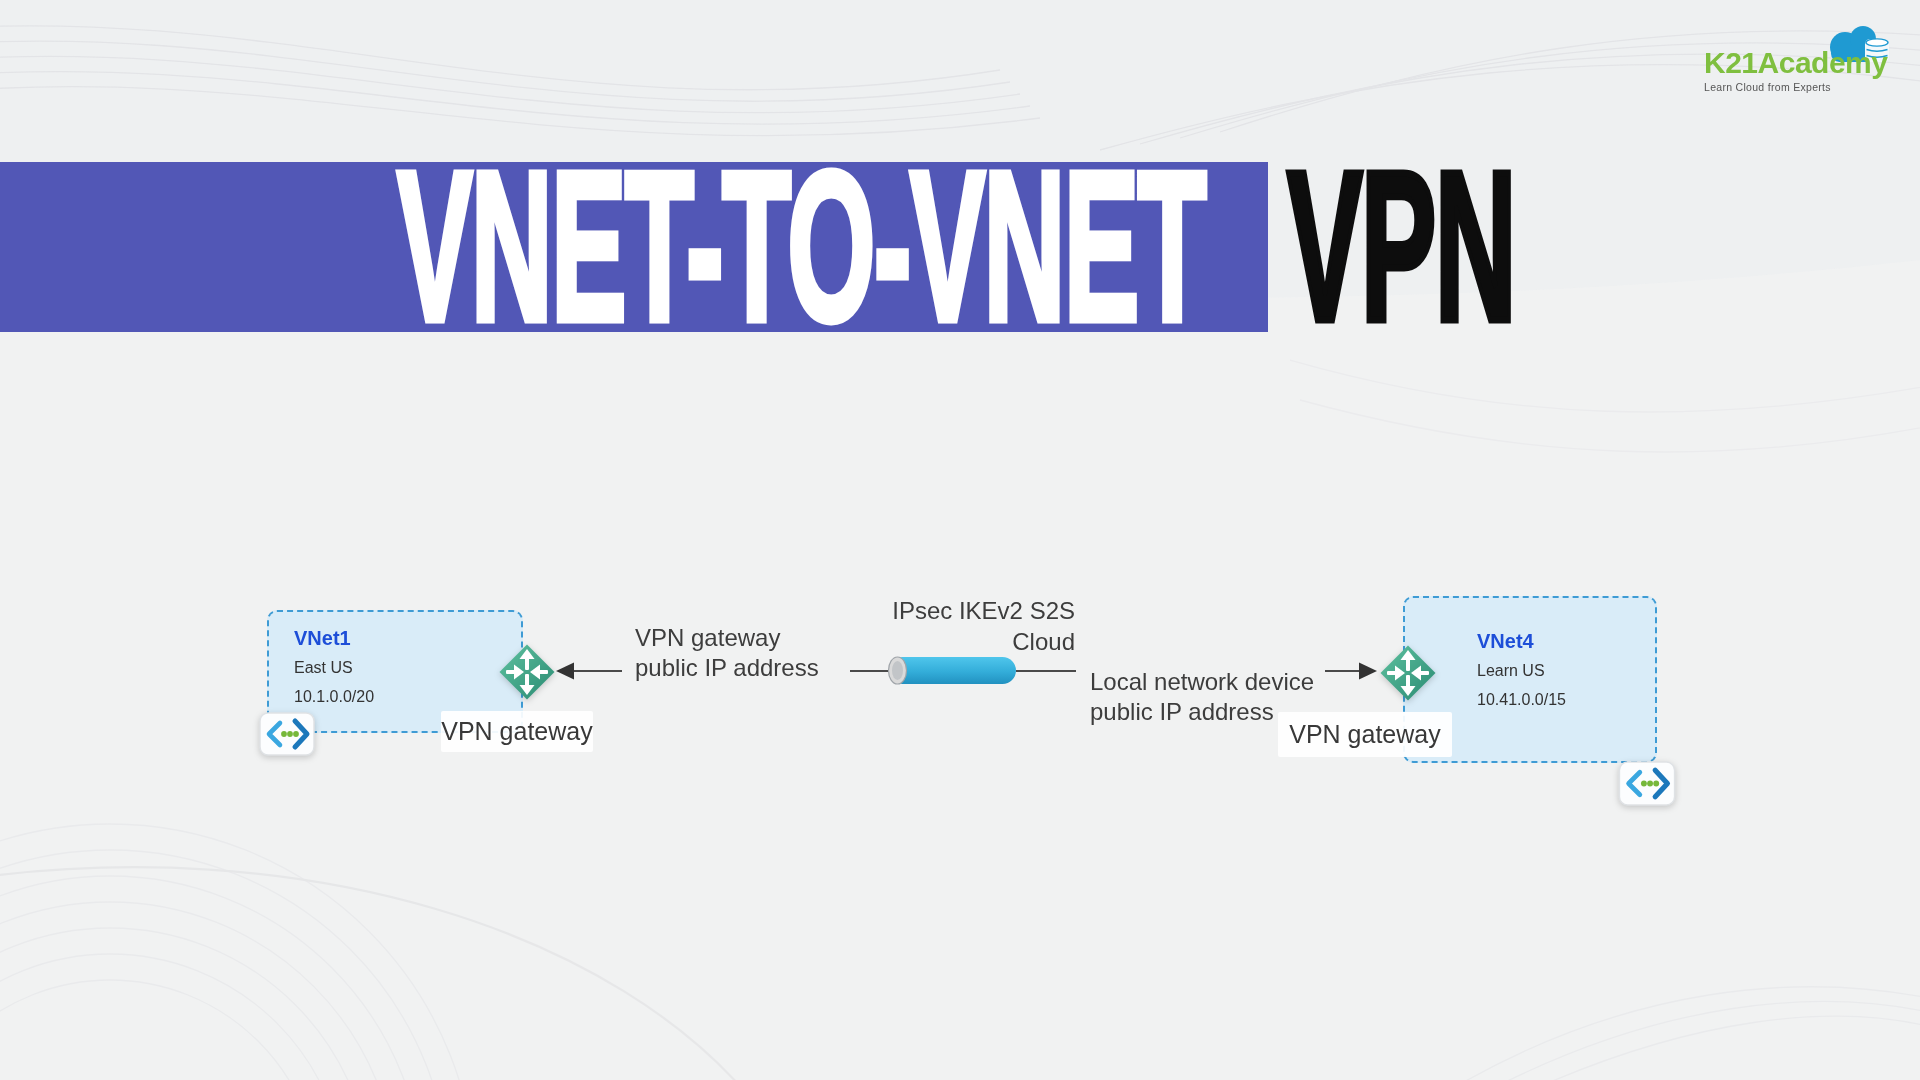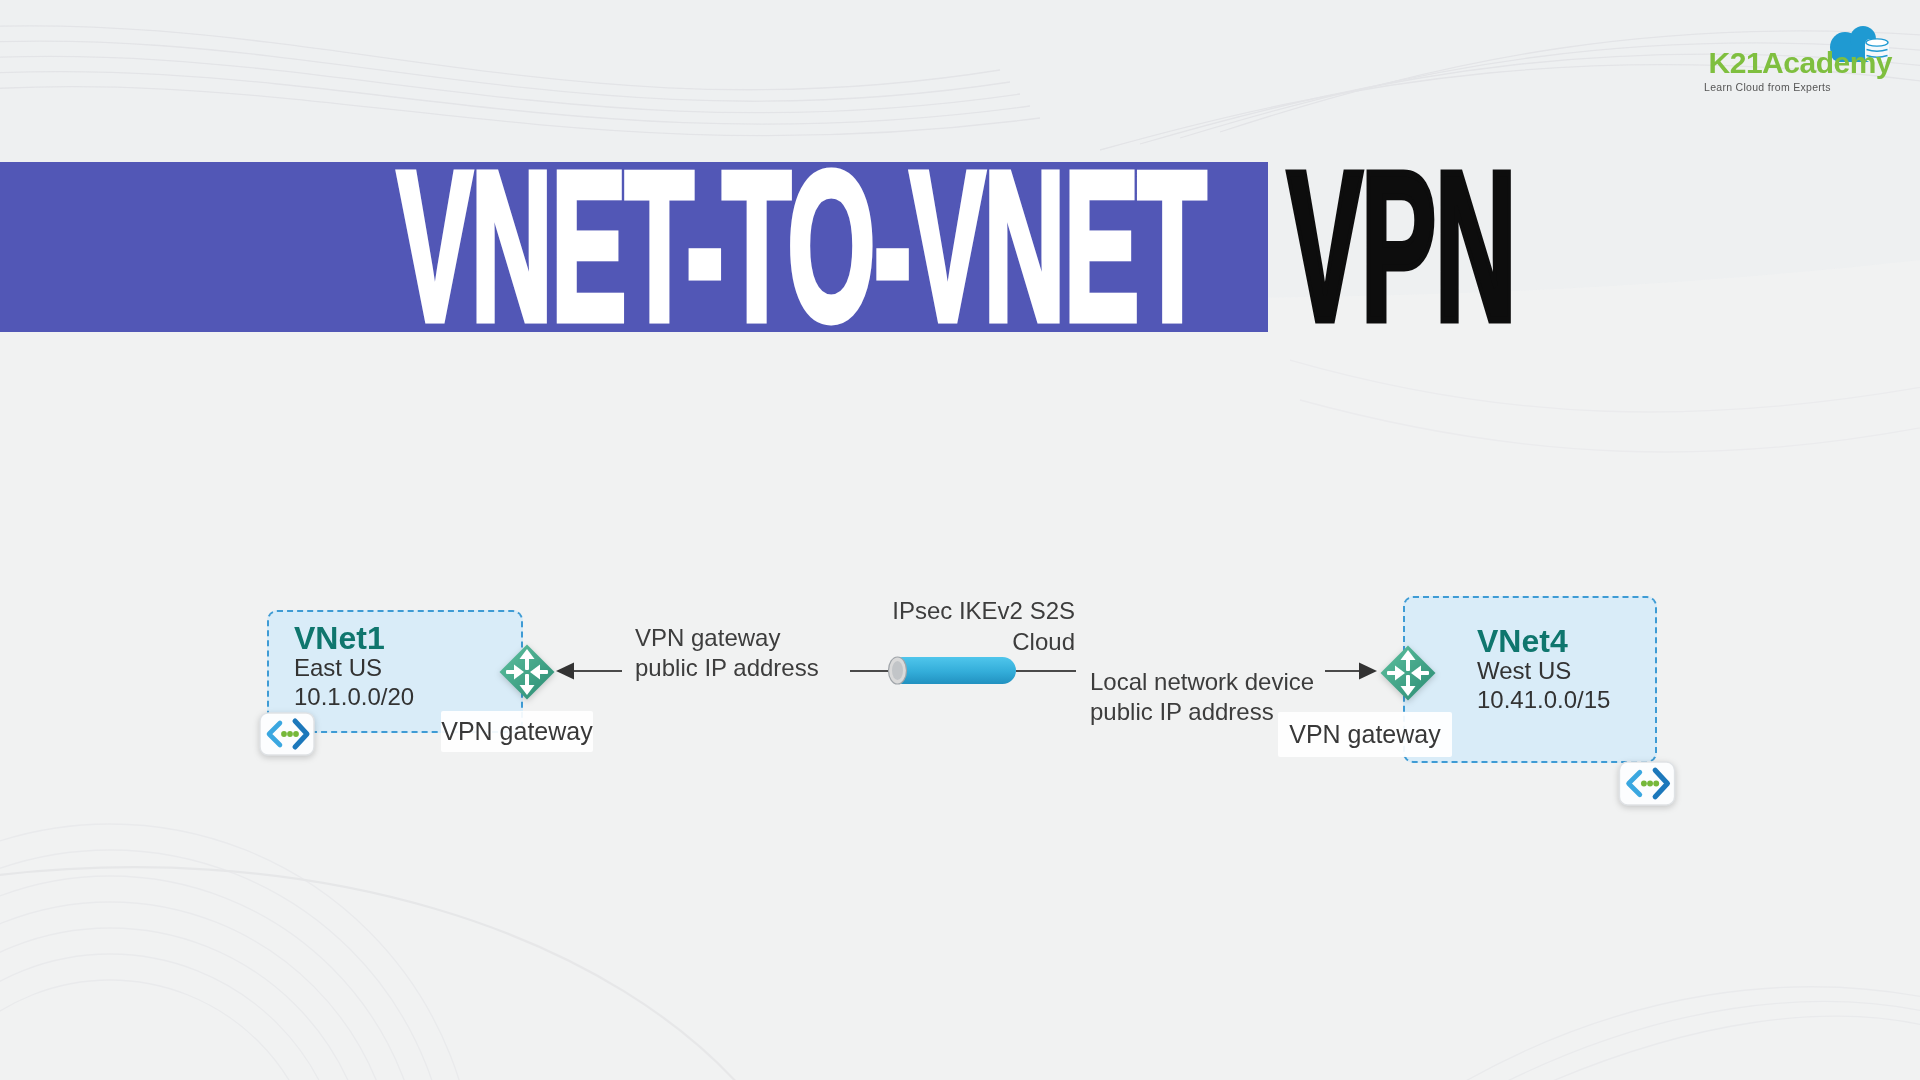--- a/index.html
+++ b/index.html
@@ -16,32 +16,32 @@
           background:var(--banner,#5257b6);z-index:2;}
   .title-text{position:absolute;top:162px;height:170px;line-height:170px;
           font-size:126px;font-weight:bold;letter-spacing:-2px;white-space:nowrap;
           transform:scale(0.9,1.7);transform-origin:left center;z-index:3;}
   #title-highlight{left:397px;color:var(--title-white,#ffffff);-webkit-text-stroke:4px var(--title-white,#ffffff);}
   #title-rest{left:1287px;color:var(--title-black,#0d0d0d);-webkit-text-stroke:4px var(--title-black,#0d0d0d);}
 
   
   #logo{position:absolute;left:1700px;top:20px;width:196px;height:80px;z-index:3;}
   #logo-cloud{position:absolute;left:118px;top:2px;}
-  #logo-name{position:absolute;left:4px;top:26px;width:188px;text-align:right;
+  #logo-name{position:absolute;left:4px;top:26px;width:188px;text-align:left;
              font-size:30px;font-weight:bold;color:var(--logo-green,#7fbf3f);letter-spacing:-0.5px;}
   #logo-tagline{position:absolute;left:4px;top:61px;width:188px;
              font-size:10.5px;color:#565656;letter-spacing:0.3px;}
 
   
   .vnet-box{position:absolute;background:var(--box-fill,#d9ecf8);
             border:2px dashed var(--box-border,#3e9bd4);border-radius:10px;z-index:4;box-sizing:border-box;}
   #vnet1-box{left:267px;top:610px;width:256px;height:123px;padding:12px 0 0 25px;}
   #vnet4-box{left:1403px;top:596px;width:254px;height:167px;padding:29px 0 0 72px;}
-  .vnet-name{font-size:32px;font-weight:bold;color:#0f766e;line-height:29px;}
-  .vnet-line{font-size:24px;color:#333333;line-height:29px;}
+  .vnet-name{font-size:20px;font-weight:bold;color:#1d4ed8;line-height:29px;}
+  .vnet-line{font-size:16px;color:#333333;line-height:29px;}
 
   
   .gw-chip{position:absolute;background:rgba(255,255,255,0.93);border-radius:2px;z-index:5;
            display:flex;align-items:center;justify-content:center;
            font-size:25px;color:#383838;}
   #gw-chip-left{left:441px;top:711px;width:152px;height:41px;}
   #gw-chip-right{left:1278px;top:712px;width:174px;height:45px;}
 
   
   .link-label{position:absolute;z-index:6;font-size:24px;line-height:30px;color:var(--label-text,#3d3d3d);}
@@ -116,21 +116,21 @@
     <div id="logo-tagline">Learn Cloud from Experts</div>
   </div>
 
   <div id="vnet1-box" class="vnet-box">
     <div class="vnet-name">VNet1</div>
     <div class="vnet-line">East US</div>
     <div class="vnet-line">10.1.0.0/20</div>
   </div>
   <div id="vnet4-box" class="vnet-box">
     <div class="vnet-name">VNet4</div>
-    <div class="vnet-line">West US</div>
+    <div class="vnet-line">Learn US</div>
     <div class="vnet-line">10.41.0.0/15</div>
   </div>
 
   <div id="gw-chip-left" class="gw-chip">VPN gateway</div>
   <div id="gw-chip-right" class="gw-chip">VPN gateway</div>
 
   <div id="left-link-label" class="link-label">
     <div>VPN gateway</div>
     <div>public IP address</div>
   </div>

